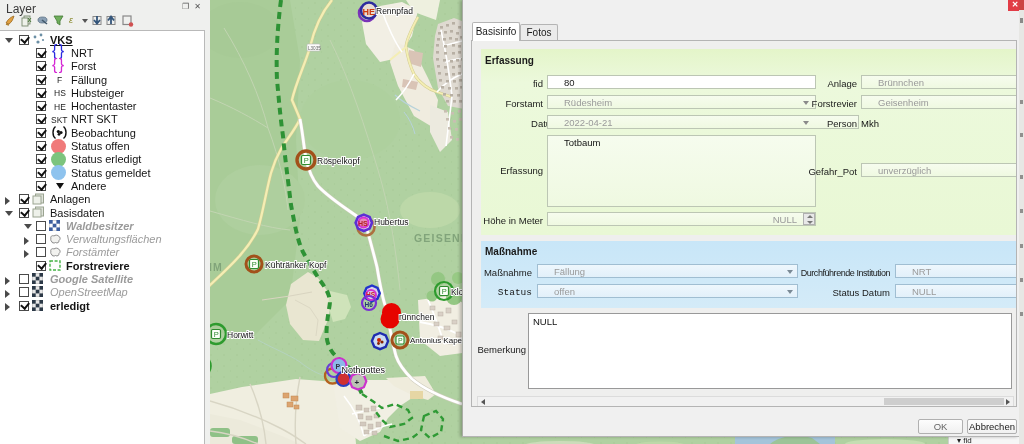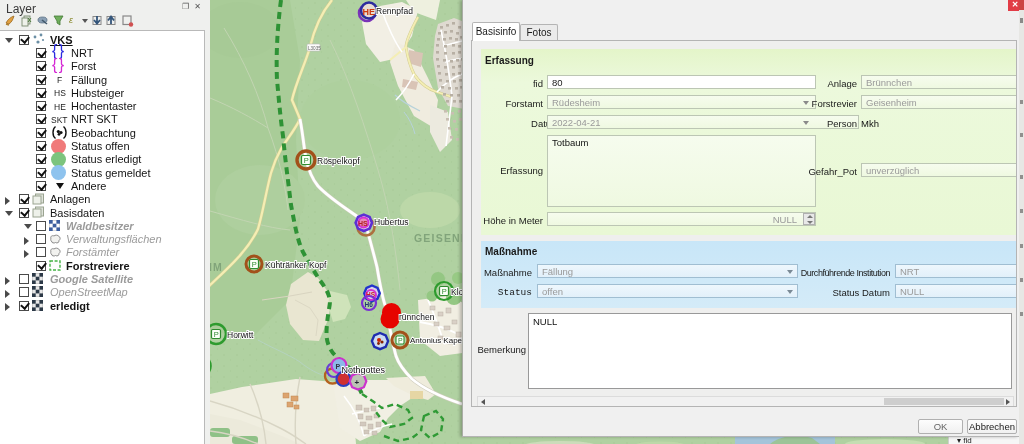--- a/index.html
+++ b/index.html
@@ -32,21 +32,21 @@
 #dclose { position:absolute; right:-3px; top:0px; width:14px; height:11px; background:#e23c46; color:#fff; font-size:8px; line-height:10px; text-align:center; font-weight:bold; z-index:9; }
 .tab { position:absolute; font-size:10px; color:#1a1a1a; text-align:center; }
 #tab1 { left:9px; top:22px; width:48px; height:19px; background:#fff; border:1px solid #b4b4b4; border-bottom:none; border-radius:2px 2px 0 0; line-height:18px; z-index:3; }
 #tab2 { left:57px; top:24px; width:38px; height:17px; background:#ebebeb; border:1px solid #b4b4b4; border-bottom:none; border-radius:2px 2px 0 0; line-height:16px; }
 #dcontent { position:absolute; left:8px; top:40px; width:546px; height:367px; background:#efefee; border:1px solid #b4b4b4; overflow:hidden; }
 
 #grp1 { position:absolute; left:9px; top:8px; width:536px; height:186px; background:linear-gradient(#e4f5c9, #ecf9dc 18%, #e9f8d5); }
 #grp2 { position:absolute; left:9px; top:200px; width:536px; height:67px; background:linear-gradient(#c8e6f8, #d4ebf8); }
 .glabel { position:absolute; left:13px; font-size:10px; font-weight:bold; color:#1a1a1a; }
 .flabel { position:absolute; font-size:9.5px; white-space:nowrap; color:#1a1a1a; text-align:right; }
-.inp { position:absolute; font-size:9.5px; border:1px solid #bcc6b4; background:#fdfffa; color:#1a1a1a; line-height:13px; padding-left:4px; }
+.inp { position:absolute; font-size:9.5px; border:1px solid #bcc6b4; background:#fdfffa; color:#1a1a1a; line-height:13px; padding-left:16px; }
 .inp.ro { color:#9a9a9a; background:linear-gradient(#f6fcee,#eff9e1); }
 .inp.blue { border:1px solid #a0bed2; background:linear-gradient(#eef7fd,#e2f0fa); color:#9a9a9a; }
 .arrow { position:absolute; width:0; height:0; border-left:3.5px solid transparent; border-right:3.5px solid transparent; border-top:4px solid #8a8a8a; }
 #bemerk { position:absolute; left:56px; top:272px; width:484px; height:76px; background:#fff; border:1px solid #999; font-size:9.5px; padding:2px 4px; color:#111; }
 #hscroll { position:absolute; left:5px; top:355px; width:537px; height:11px; background:#f1f1f1; border:1px solid #dcdcdc; }
 #hthumb { position:absolute; left:406px; top:1px; width:120px; height:7px; background:#cecece; }
 .sarr { position:absolute; top:2px; width:0; height:0; border-top:3px solid transparent; border-bottom:3px solid transparent; }
 #btnbar { position:absolute; left:0; top:407px; width:100%; height:29px; background:#f0f0f0; }
 .btn { position:absolute; top:12px; height:15px; background:linear-gradient(#fdfdfd,#f0f0f0); border:1px solid #b0b0b0; border-radius:2px; font-size:9.5px; text-align:center; line-height:13px; }
 

